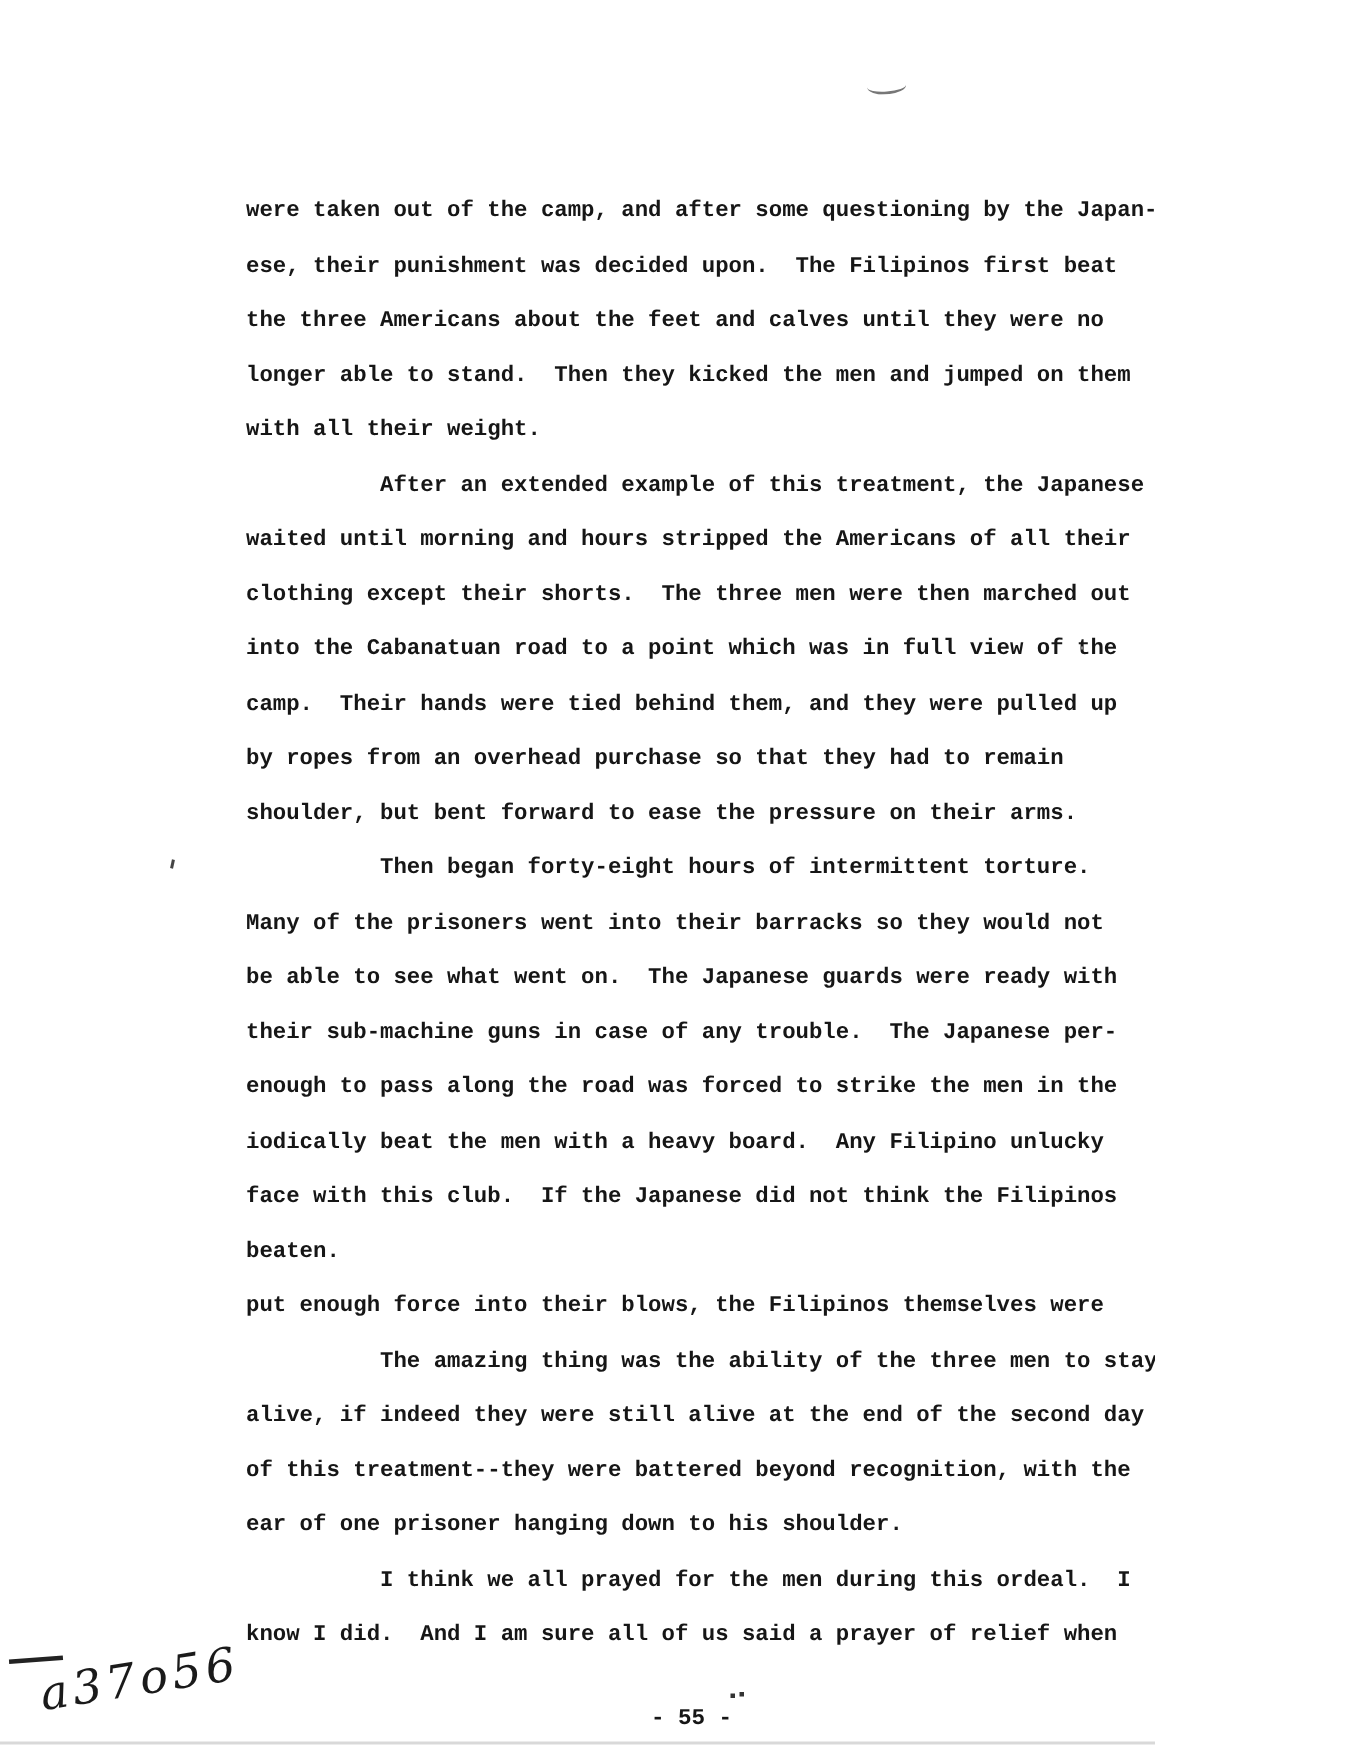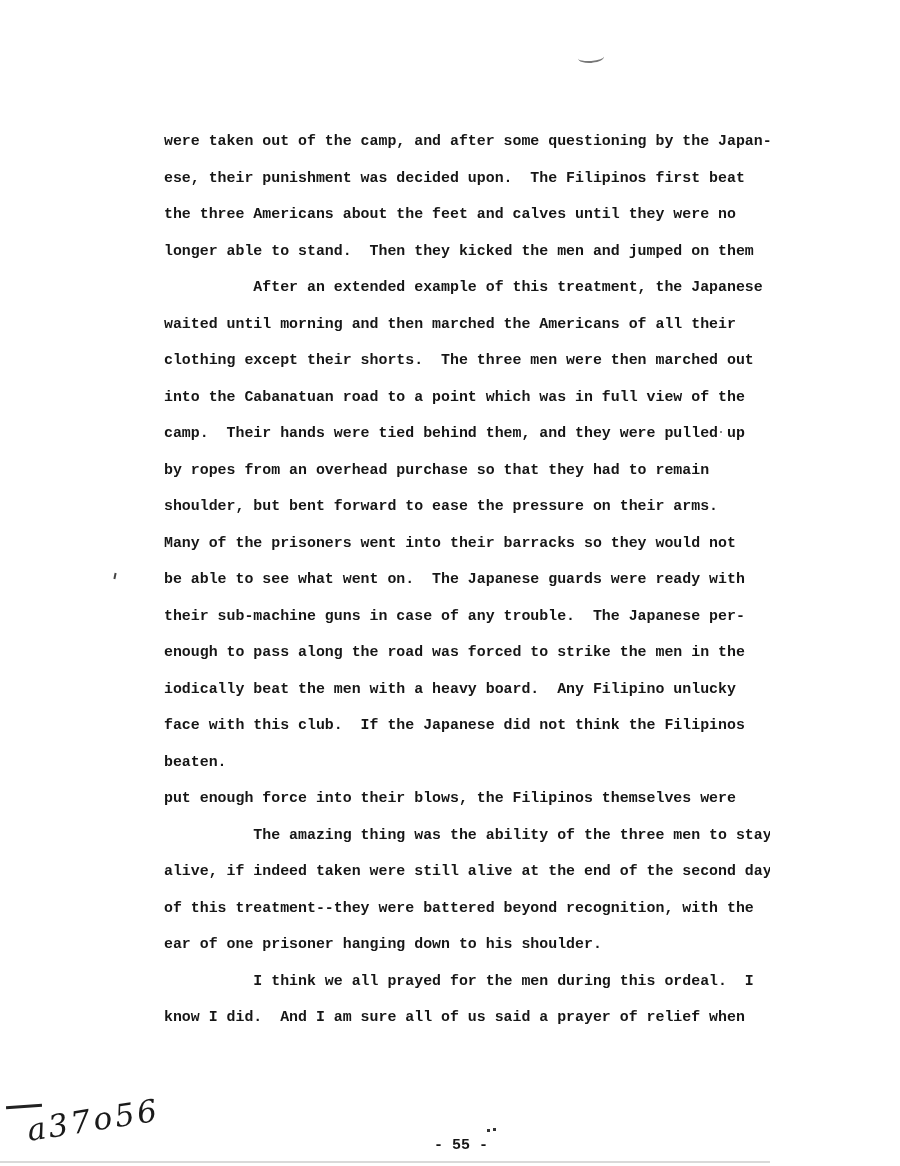--- a/index.html
+++ b/index.html
@@ -88,37 +88,39 @@
 </head>
 <body>
 
 <div class="page">
 
   <div class="text-block">
     <div class="line">were taken out of the camp, and after some questioning by the Japan-</div>
     <div class="line">ese, their punishment was decided upon.  The Filipinos first beat</div>
     <div class="line">the three Americans about the feet and calves until they were no</div>
     <div class="line">longer able to stand.  Then they kicked the men and jumped on them</div>
+    <div class="line">with all their weight.</div>
     <div class="line">          After an extended example of this treatment, the Japanese</div>
-    <div class="line">waited until morning and then marched the Americans of all their</div>
+    <div class="line">waited until morning and hours stripped the Americans of all their</div>
     <div class="line">clothing except their shorts.  The three men were then marched out</div>
     <div class="line">into the Cabanatuan road to a point which was in full view of the</div>
     <div class="line">camp.  Their hands were tied behind them, and they were pulled up</div>
     <div class="line">by ropes from an overhead purchase so that they had to remain</div>
     <div class="line">shoulder, but bent forward to ease the pressure on their arms.</div>
+    <div class="line">          Then began forty-eight hours of intermittent torture.</div>
     <div class="line">Many of the prisoners went into their barracks so they would not</div>
     <div class="line">be able to see what went on.  The Japanese guards were ready with</div>
     <div class="line">their sub-machine guns in case of any trouble.  The Japanese per-</div>
     <div class="line">enough to pass along the road was forced to strike the men in the</div>
     <div class="line">iodically beat the men with a heavy board.  Any Filipino unlucky</div>
     <div class="line">face with this club.  If the Japanese did not think the Filipinos</div>
     <div class="line">beaten.</div>
     <div class="line">put enough force into their blows, the Filipinos themselves were</div>
     <div class="line">          The amazing thing was the ability of the three men to stay</div>
-    <div class="line">alive, if indeed taken were still alive at the end of the second day</div>
+    <div class="line">alive, if indeed they were still alive at the end of the second day</div>
     <div class="line">of this treatment--they were battered beyond recognition, with the</div>
     <div class="line">ear of one prisoner hanging down to his shoulder.</div>
     <div class="line">          I think we all prayed for the men during this ordeal.  I</div>
     <div class="line">know I did.  And I am sure all of us said a prayer of relief when</div>
   </div>
 
   <div class="page-number">- 55 -</div>
 
   <div class="handwritten-note">a37o56</div>
 

